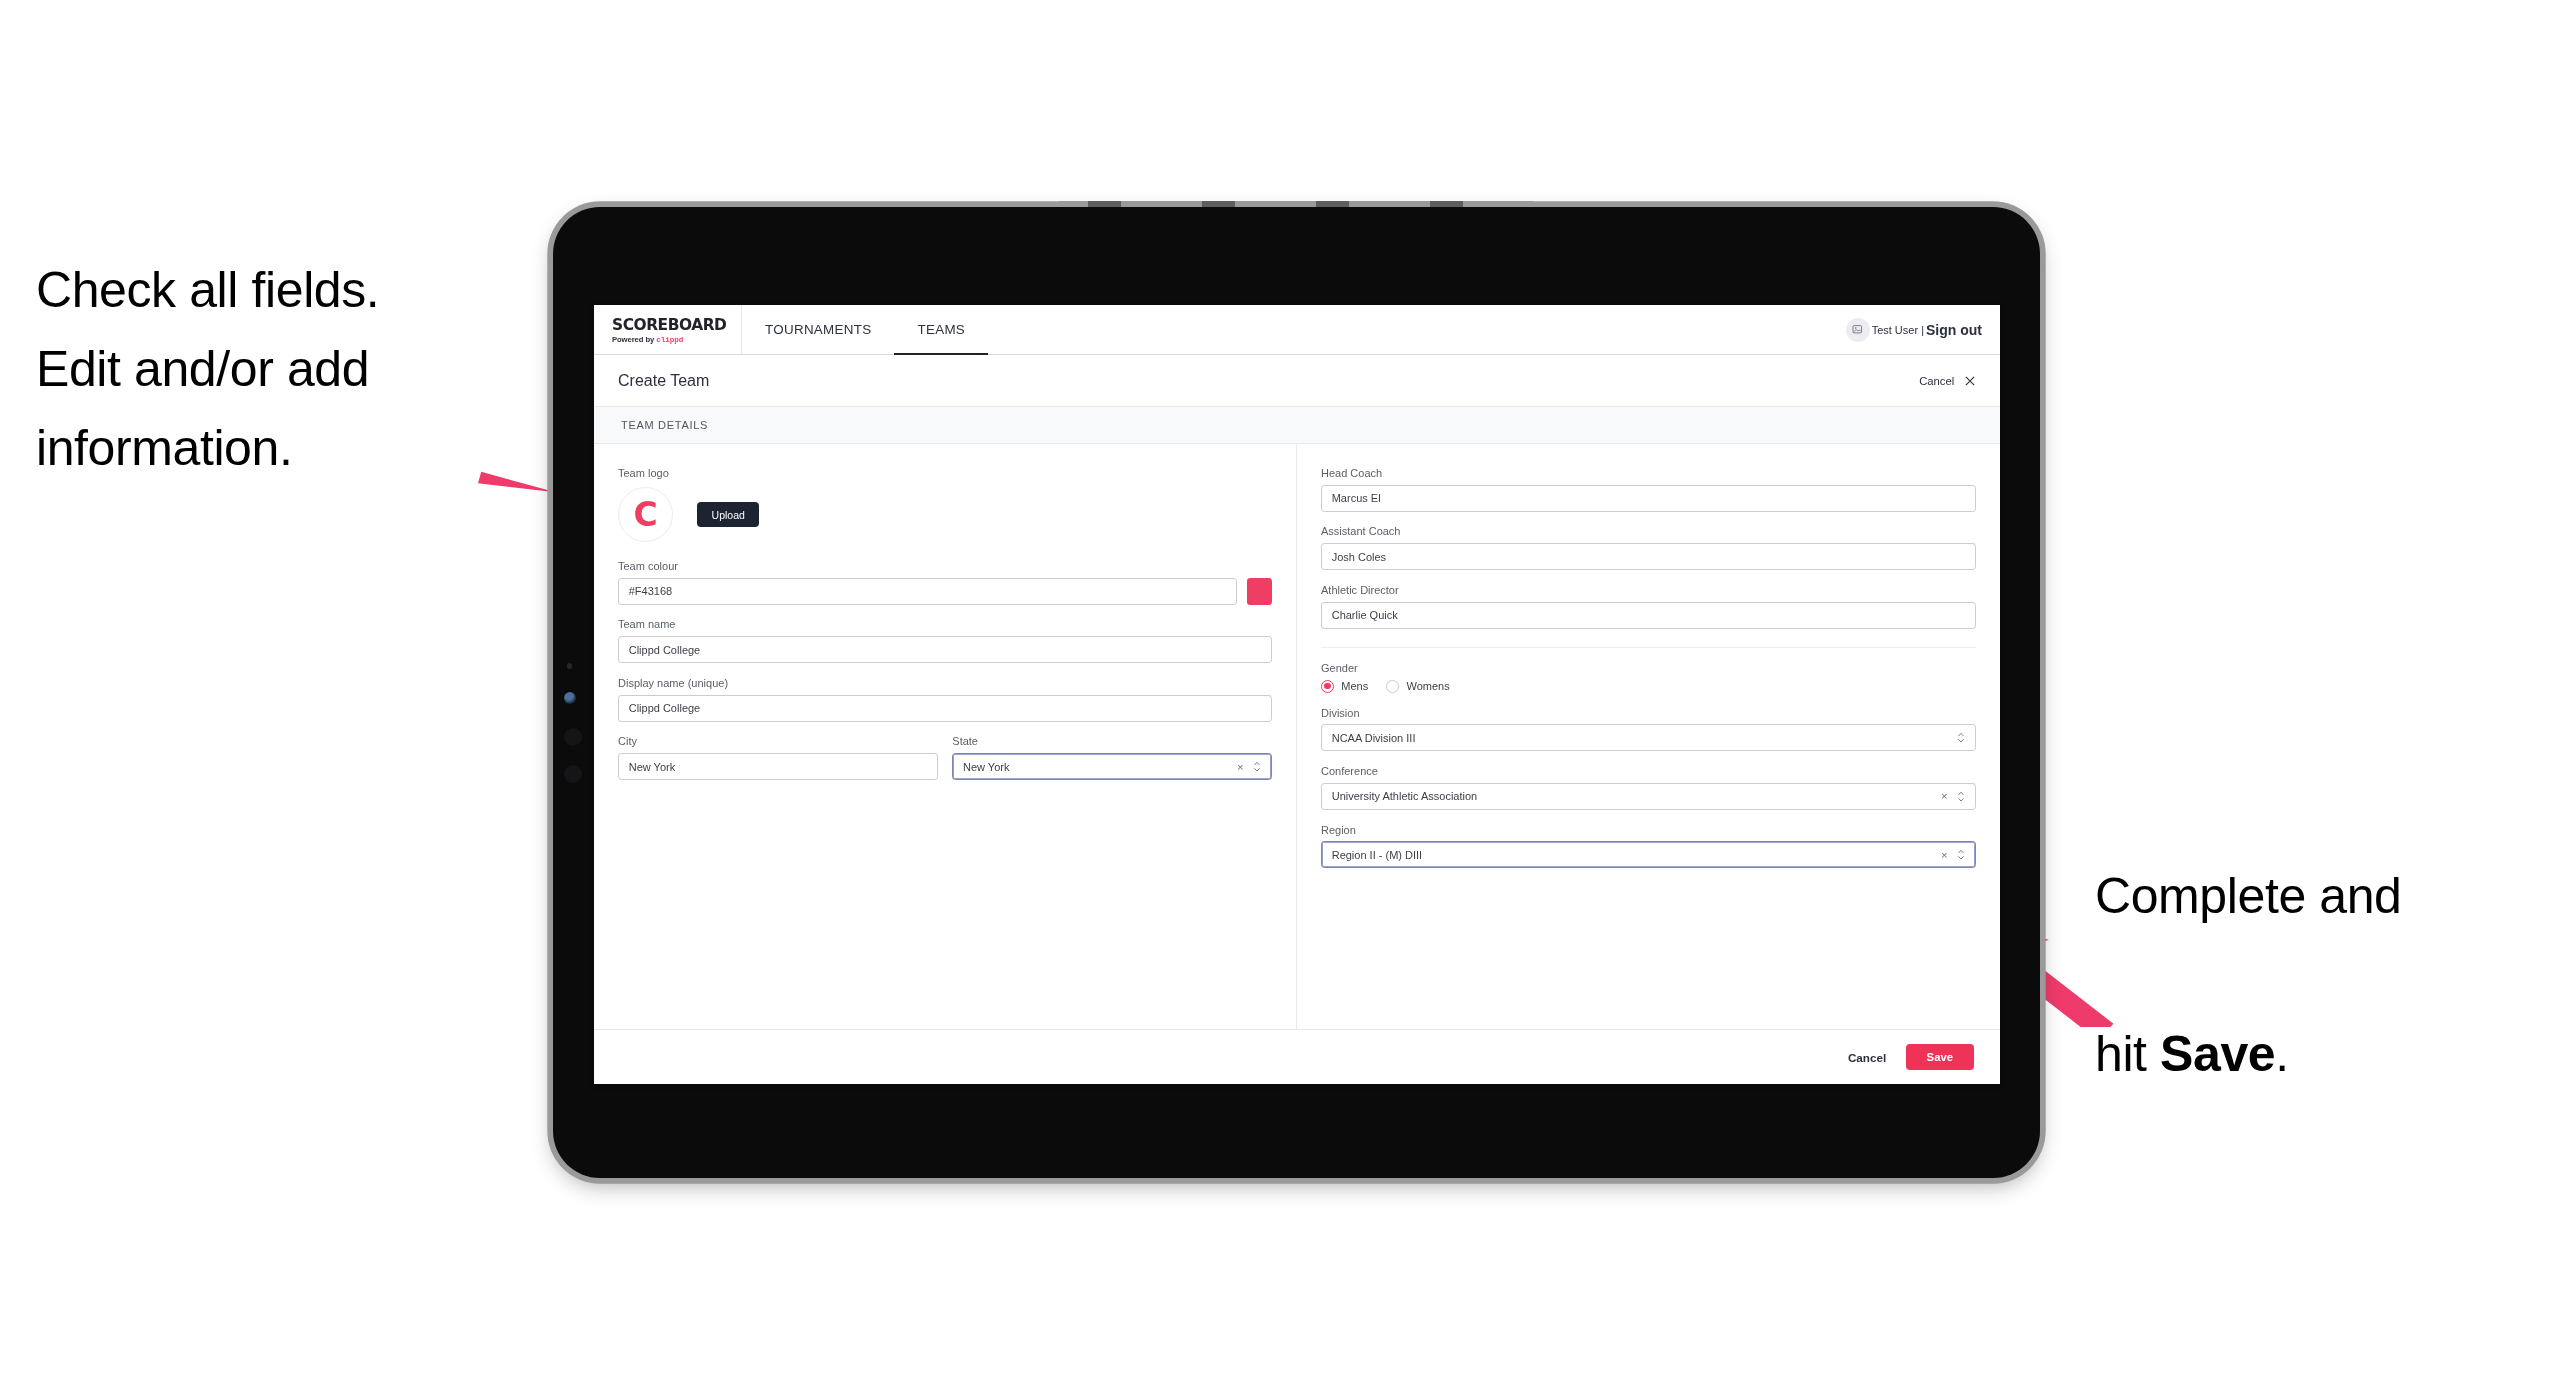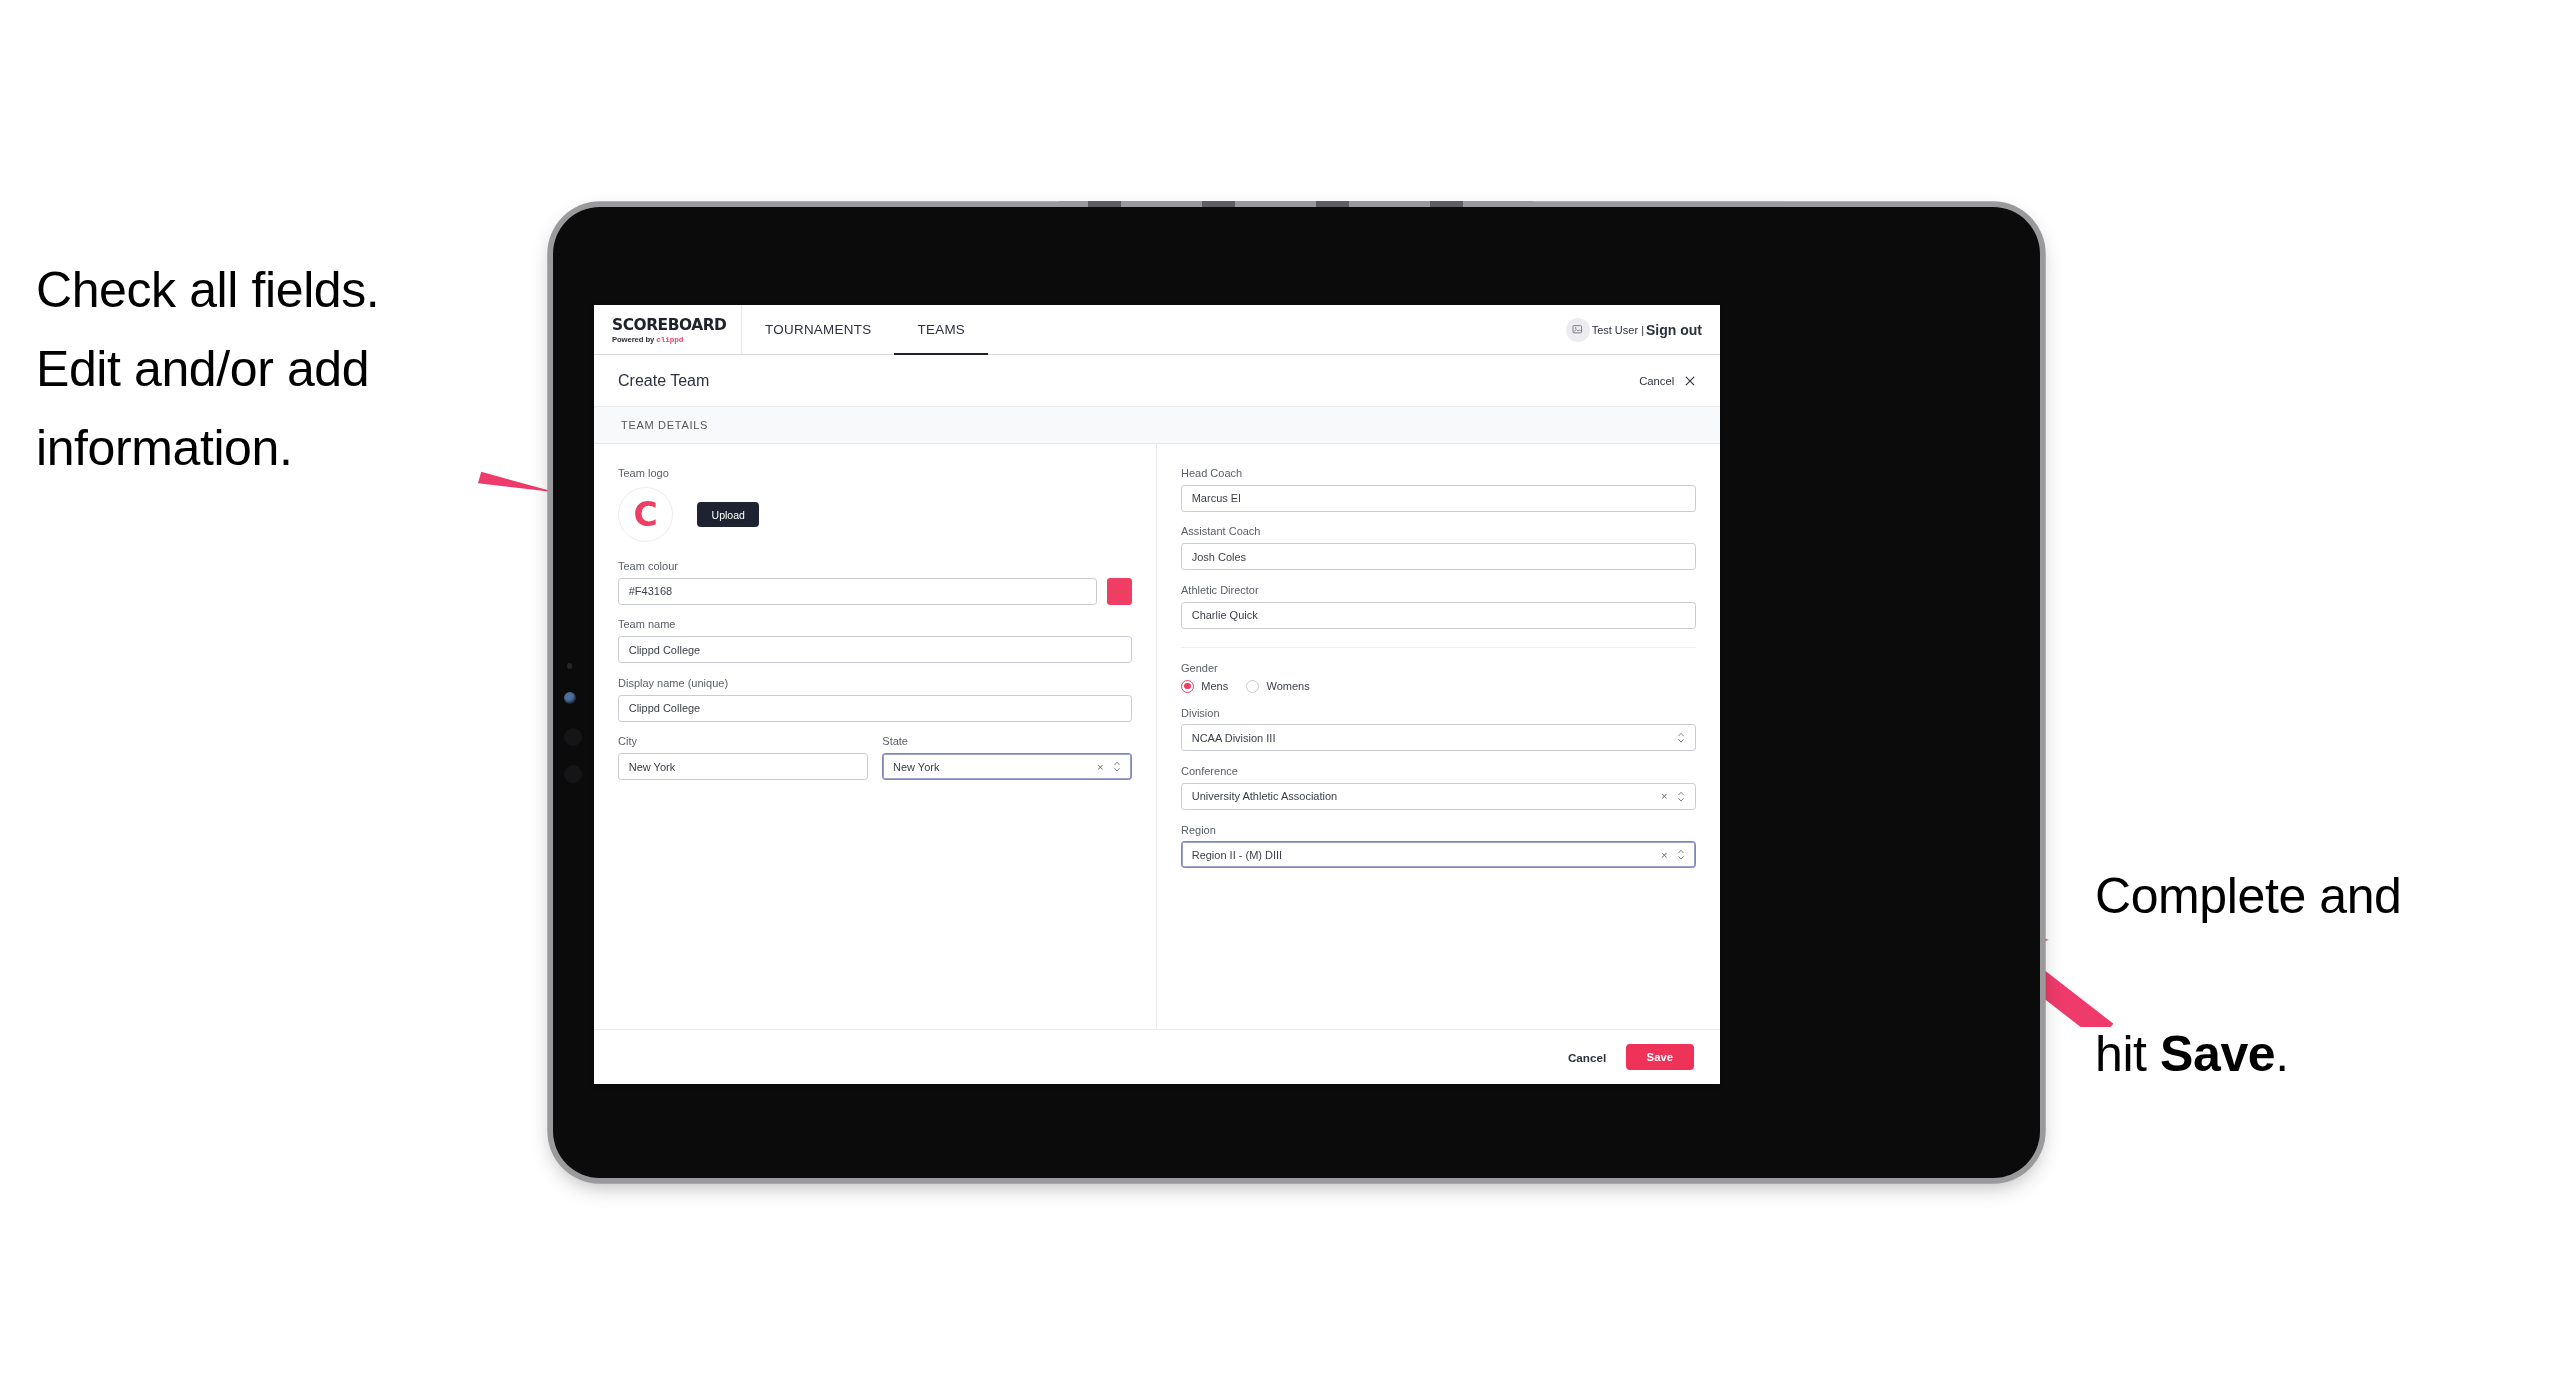--- a/index.html
+++ b/index.html
@@ -48,21 +48,21 @@
   #tablet-sensors i { position: absolute; left: 3.2px; border-radius: 50%; background: #151518; display:block; }
   #tablet-sensors i.s1 { top: 4.9px;  width: 5.7px;  height: 5.7px; background:#26262a; left: 5.7px;}
   #tablet-sensors i.s2 { top: 34px; width: 12px; height: 12px; background: radial-gradient(circle at 40% 35%, #4d6f9c 0 35%, #1b2738 70%, #0c0f16 100%); }
   #tablet-sensors i.s3 { top: 70px; width: 18px; height: 18px; }
   #tablet-sensors i.s4 { top: 107px; width: 18px; height: 18px; }
 
   
   #app {
     position: absolute;
     left: 41px; top: 98px;
-    width: 1126px; height: 779px;
+    width: 1406px; height: 779px;
     background: #ffffff;
     box-shadow: 0 1.6px 5.7px rgba(0,0,0,.28);
     overflow: hidden;
     display: flex; flex-direction: column;
   }
 
   
   #topnav {
     height: 50px; flex: 0 0 50px;
     display: flex; align-items: stretch;

